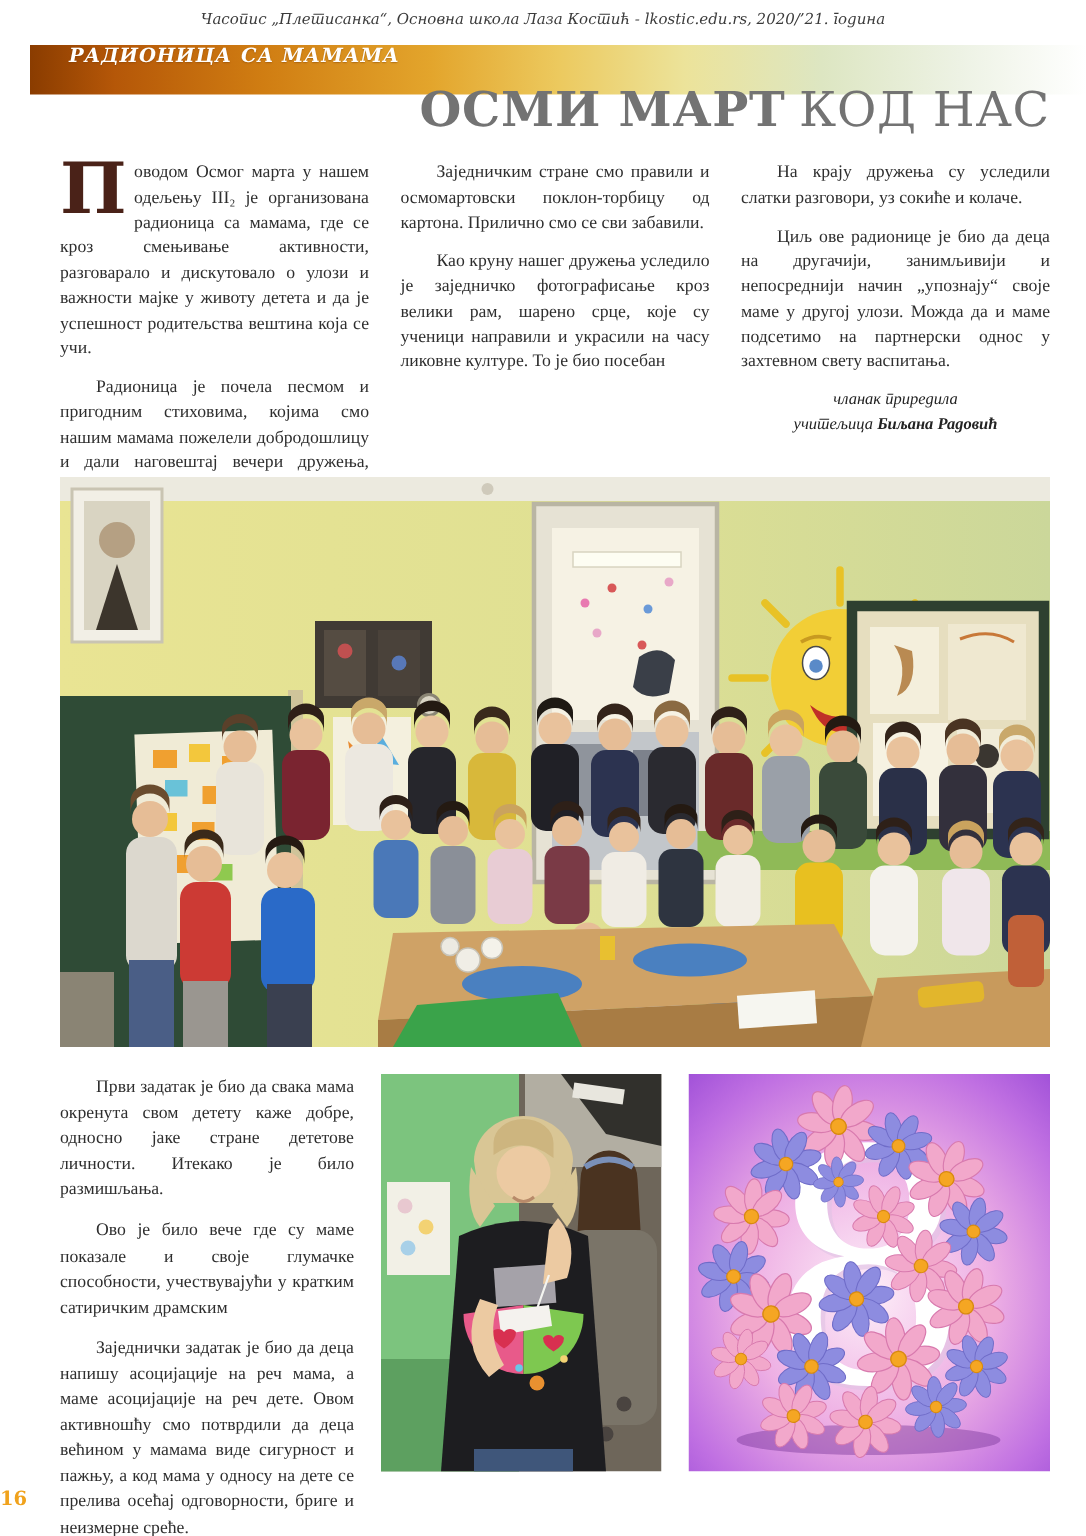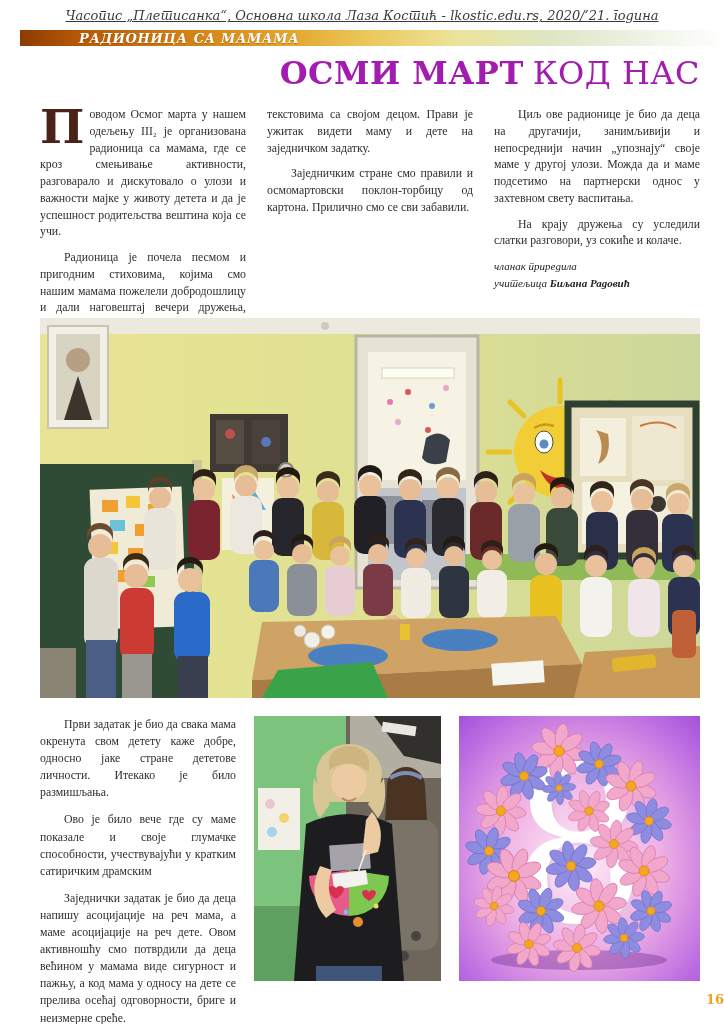--- a/index.html
+++ b/index.html
@@ -2,60 +2,60 @@
 <html lang="sr"><head>
 <meta charset="utf-8">
 <style>
   html,body{margin:0;padding:0;}
   body{
     width:724px;height:1024px;position:relative;overflow:hidden;
     background:#ffffff;font-family:"Liberation Serif",serif;color:#2e2e2e;
   }
   .masthead{
     position:absolute;top:8px;left:0;right:0;text-align:center;
-    font-family:"DejaVu Serif",serif;font-style:italic;font-size:13px;color:#3a3a3a;text-decoration:underline;
+    font-family:"DejaVu Serif",serif;font-style:italic;font-size:10px;color:#3a3a3a;
   }
   .banner{
-    position:absolute;top:30px;left:20px;right:0;height:16px;
+    position:absolute;top:30px;left:20px;right:0;height:33px;
     background:linear-gradient(90deg,#8a3c00 0%,#b55708 8%,#d07d12 22%,#e3a52c 38%,#ecc95e 50%,#ece39a 62%,#dde6c2 75%,#edf2e4 88%,#ffffff 100%);
-    display:flex;align-items:flex-end;padding-left:33px;
+    display:flex;align-items:flex-start;
   }
   .banner-label{
     padding-left:26px;color:#ffffff;font-style:italic;font-size:13px;letter-spacing:.6px;
     font-family:"DejaVu Serif",serif;text-shadow:0 1px 1px rgba(120,60,0,.45);
   }
   .banner-label .w1{font-weight:bold;}
   .banner-label .w2{font-weight:600;margin-left:6px;}
   .headline{
     position:absolute;top:54px;right:24px;
-    font-family:"DejaVu Serif",serif;font-size:32px;color:#a21caf;letter-spacing:.5px;white-space:nowrap;
+    font-family:"DejaVu Serif",serif;font-size:32px;color:#737373;letter-spacing:.5px;white-space:nowrap;
   }
   .headline .bold{font-weight:bold;}
   .headline .reg{font-weight:400;margin-left:9px;}
   .columns{
     position:absolute;top:106px;left:40px;width:660px;display:flex;gap:21px;
   }
   .col{width:206px;font-size:11.8px;line-height:1.42;text-align:justify;}
   .col p{margin:0 0 9px 0;text-indent:24px;}
   .col p.noindent{text-indent:0;}
   .dropcap{
     float:left;font-family:"DejaVu Serif",serif;font-weight:bold;
     font-size:47px;line-height:37px;padding:2px 5px 0 0;color:#4a2218;
   }
-  .byline{ text-align:left;font-style:italic;font-size:11px;margin-top:2px;line-height:1.5;color:#222;}
+  .byline{ text-align:center;font-style:italic;font-size:11px;margin-top:2px;line-height:1.5;color:#222;}
   .byline .name{font-weight:bold;}
   .photo-main{position:absolute;top:318px;left:40px;width:660px;height:380px;}
   .bottom{position:absolute;top:716px;left:40px;width:660px;display:flex;gap:18px;}
   .bottom-col{width:212px;font-size:11.8px;line-height:1.45;text-align:justify;}
   .bottom-col p{margin:0 0 10px 0;text-indent:24px;}
   .photo-mom{width:187px;height:265px;flex:none;}
   .photo-flowers{width:241px;height:265px;flex:none;}
   svg{display:block;}
   .pagenum{
-    position:absolute;bottom:17px;left:0;right:0;text-align:right;
+    position:absolute;bottom:17px;left:0;right:0;text-align:left;
     font-family:"DejaVu Serif",serif;font-weight:bold;font-size:13px;color:#f0a21c;
   }
 </style>
 </head>
 <body>
 
 <div class="masthead">Часопис „Плетисанка“, Основна школа Лаза Костић - lkostic.edu.rs, 2020/’21. година</div>
 
 <div class="banner">
   <div class="banner-label">
@@ -66,26 +66,26 @@
 <div class="headline">
   <span class="bold">ОСМИ МАРТ</span><span class="reg">КОД НАС</span>
 </div>
 
 <div class="columns">
   <div class="col">
     <p class="noindent"><span class="dropcap">П</span><span>оводом Осмог марта у нашем одељењу III₂ је организована радионица са мамама, где се кроз смењивање активности, разговарало и дискутовало о улози и важности мајке у животу детета и да је успешност родитељства вештина која се учи.</span></p>
     <p>Радионица је почела песмом и пригодним стиховима, којима смо нашим мамама пожелели добродошлицу и дали наговештај вечери дружења, забаве и изненађења.</p>
   </div>
   <div class="col">
-    <p class="noindent">текстовима са својом децом. Прави је ужитак видети маму и дете на заједничком задатку.</p>
     <p>Заједничким стране смо правили и осмомартовски поклон-торбицу од картона. Прилично смо се сви забавили.</p>
+    <p>Као круну нашег дружења уследило је заједничко фотографисање кроз велики рам, шарено срце, које су ученици направили и украсили на часу ликовне културе. То је био посебан</p>
   </div>
   <div class="col">
+    <p>На крају дружења су уследили слатки разговори, уз сокиће и колаче.</p>
     <p>Циљ ове радионице је био да деца на другачији, занимљивији и непосреднији начин „упознају“ своје маме у другој улози. Можда да и маме подсетимо на партнерски однос у захтевном свету васпитања.</p>
-    <p>На крају дружења су уследили слатки разговори, уз сокиће и колаче.</p>
     <div class="byline">
       <div>чланак приредила</div>
       <div><span>учитељица </span><span class="name">Биљана Радовић</span></div>
     </div>
   </div>
 </div>
 
 <div class="photo-main">
 <svg width="660" height="380" viewBox="0 0 660 380">
   <defs>

